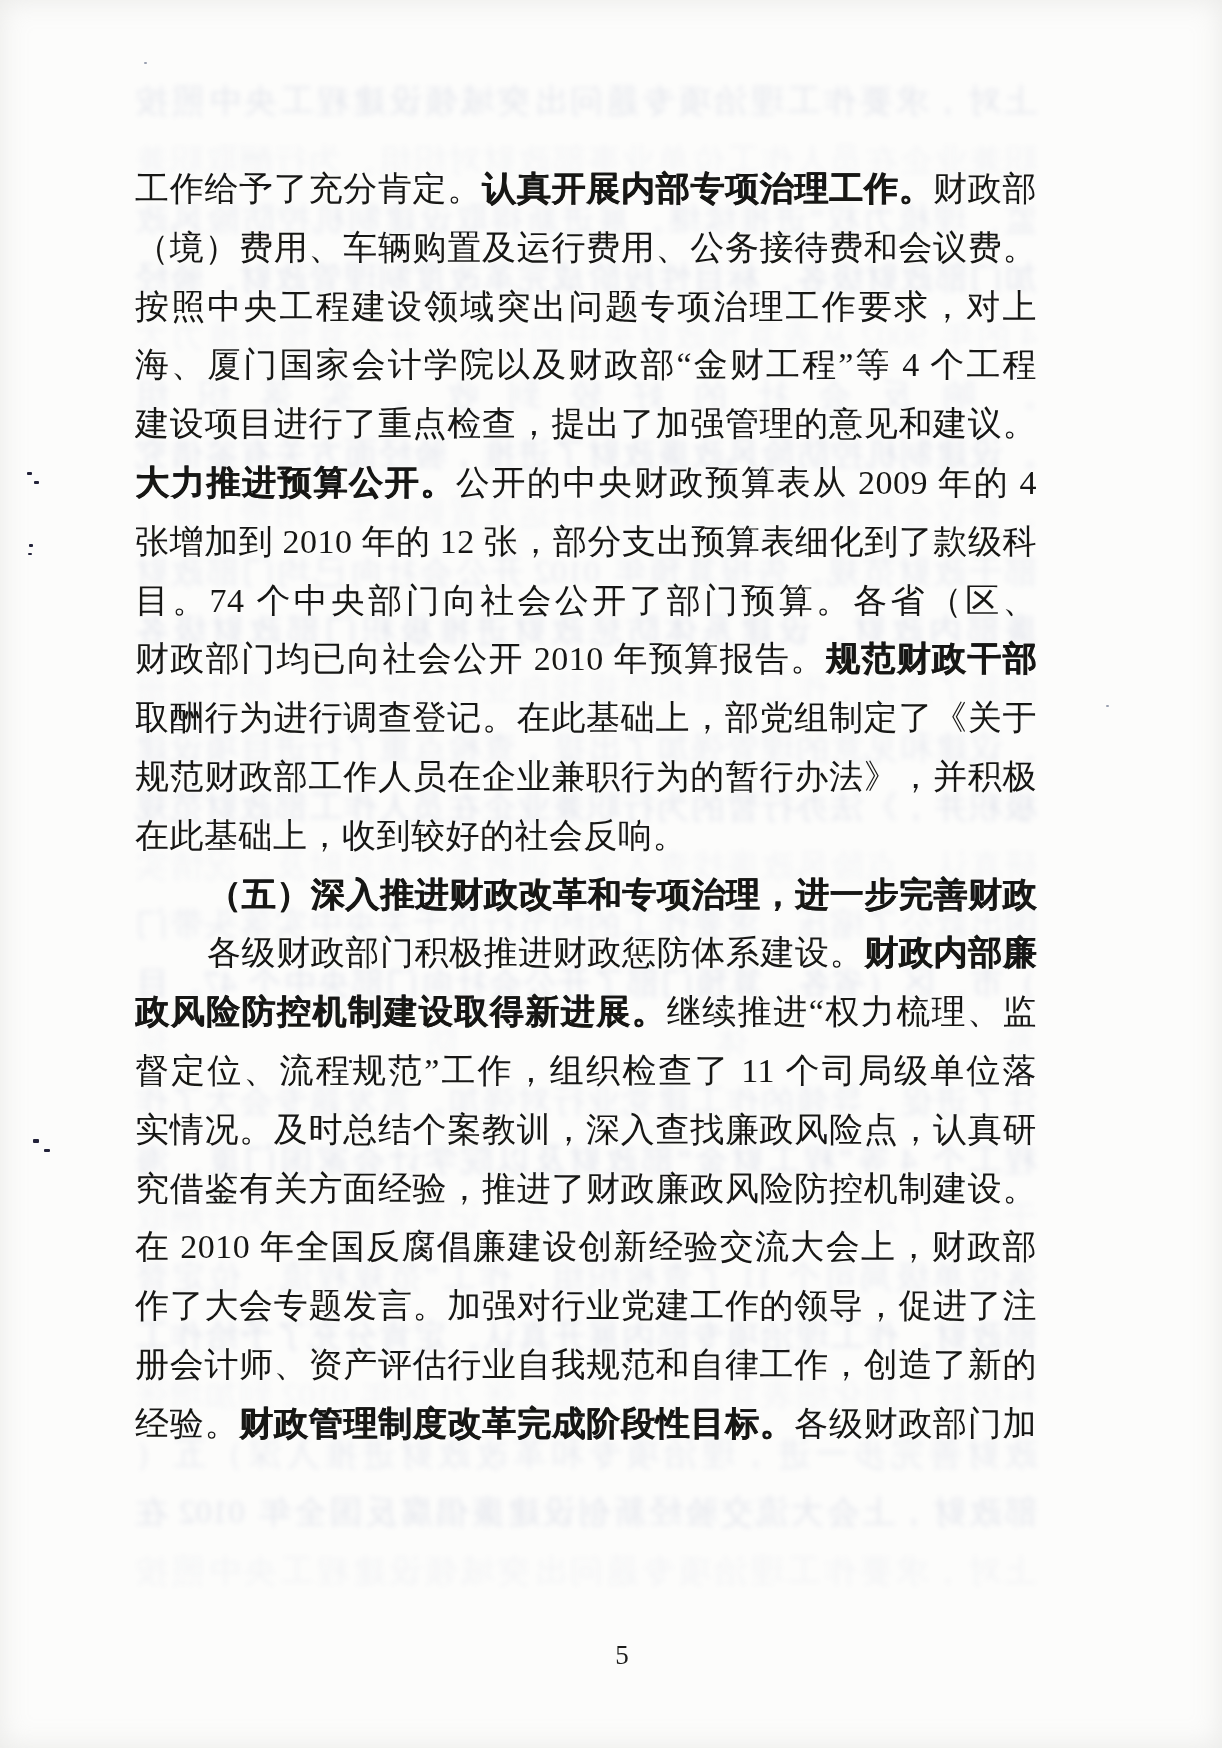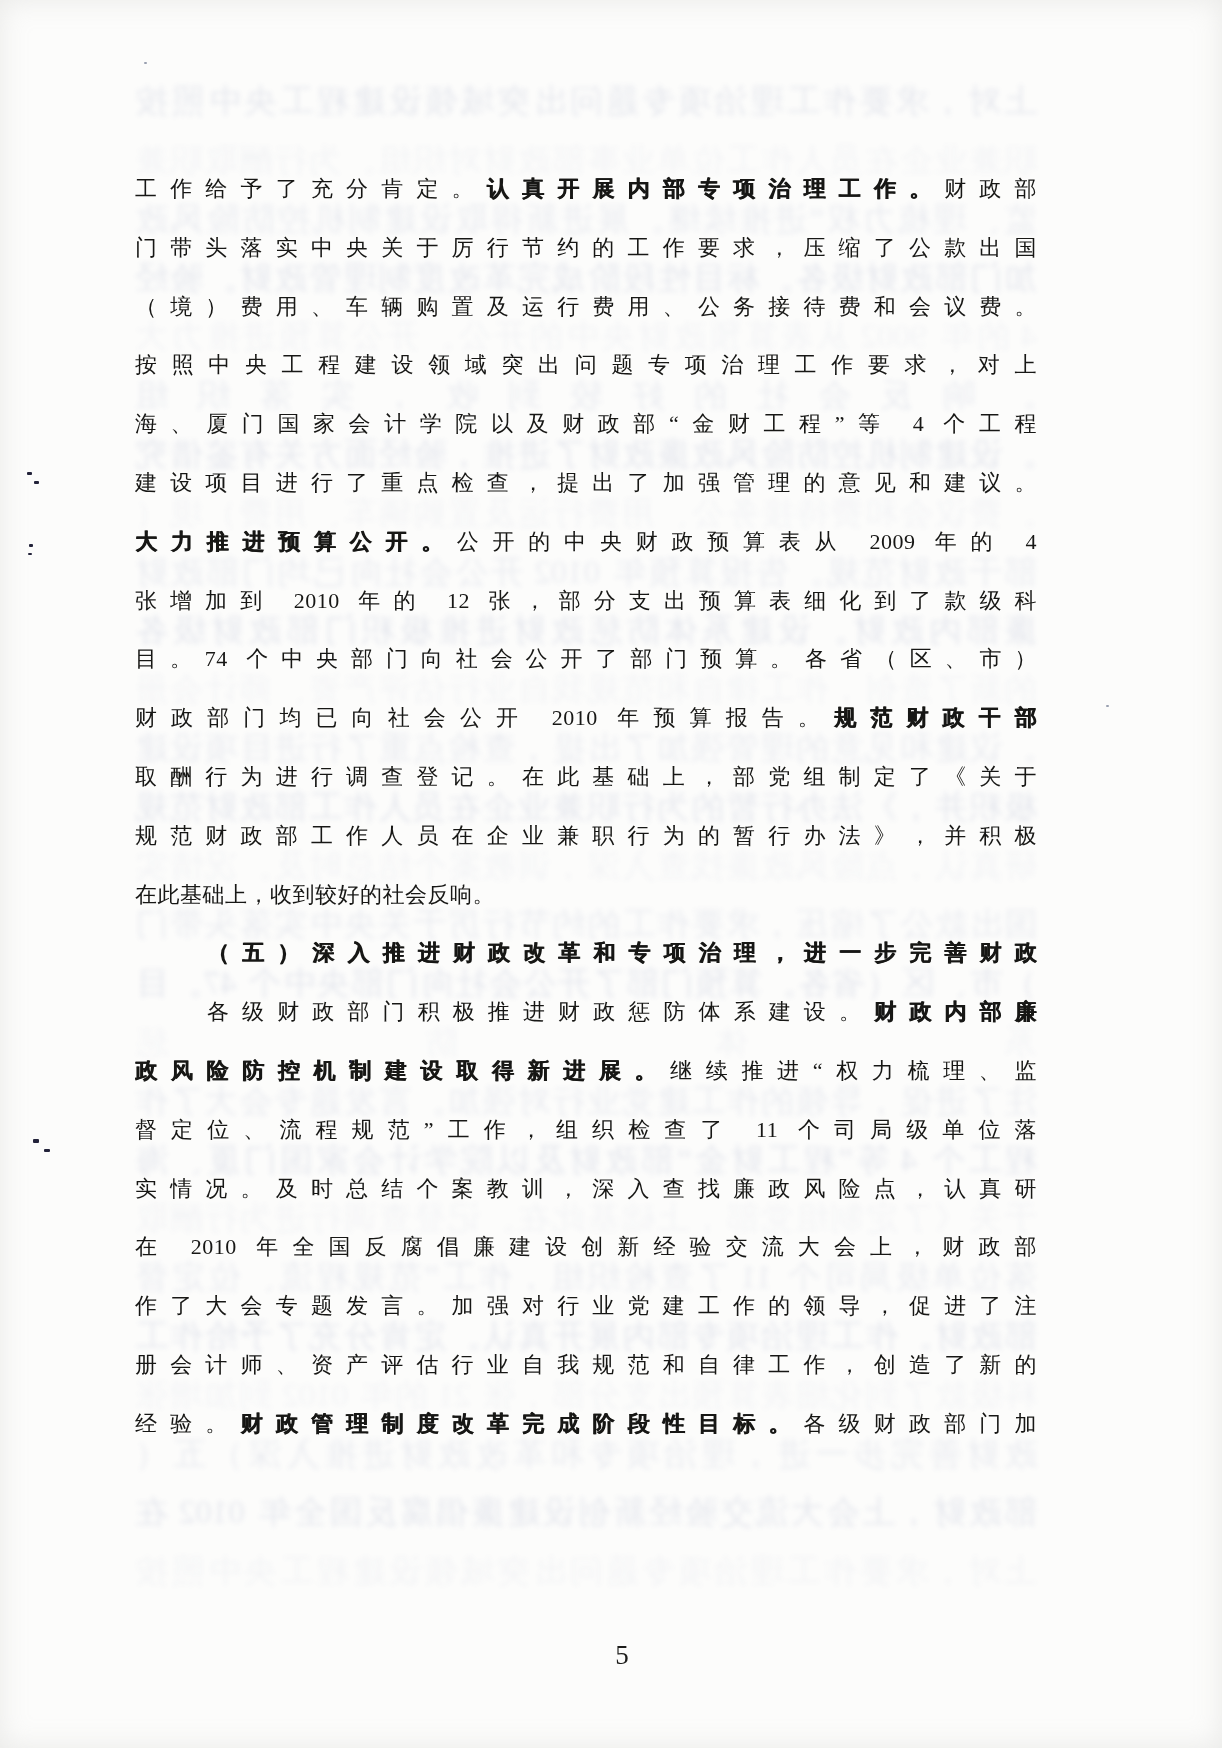--- a/index.html
+++ b/index.html
@@ -11,21 +11,21 @@
     overflow:hidden;
     font-family:"Liberation Serif","DejaVu Serif",serif;
     box-shadow:inset 0 0 28px rgba(180,180,175,.25);
   }
   
   .text-block{
     position:absolute;left:135px;top:160px;width:902px;
   }
   .text-line{
     height:58.8px;line-height:58.8px;
-    font-size:22px;color:#171715;
+    font-size:34px;color:#171715;
     text-align:justify;text-align-last:justify;
     overflow:hidden;
     letter-spacing:.5px;
   }
   .text-line.indent{text-indent:72px;}
   .text-line.endline{text-align-last:left;}
   .seg-bold{
     font-weight:bold;
     text-shadow:.7px 0 0 currentColor;
   }
@@ -79,37 +79,37 @@
       <div class="ghost-line" style="top: 1248.2px; opacity: 0.1;">落位单级局司个 11 了查检织组，作工”范规程流、位定督</div>
       <div class="ghost-line" style="top: 1307px; opacity: 0.13;">部政财。作工理治项专部内展开真认。定肯分充了予给作工</div>
       <div class="ghost-line" style="top: 1365.8px; opacity: 0.05;">科级款了到化细表算预出支分部，张 21 的年 0102 到加增张</div>
       <div class="ghost-line" style="top: 1424.6px; opacity: 0.1;">政财善完步一进，理治项专和革改政财进推入深）五（</div>
       <div class="ghost-line" style="top: 1483.4px; opacity: 0.13;">部政财，上会大流交验经新创设建廉倡腐反国全年 0102 在</div>
       <div class="ghost-line" style="top: 1542.2px; opacity: 0.05;">上对，求要作工理治项专题问出突域领设建程工央中照按</div>
     </div>
 
   <div class="text-block">
       <div class="text-line"><span>工作给予了充分肯定。</span><span class="seg-bold">认真开展内部专项治理工作。</span><span>财政部</span></div>
-      <div class="text-line"><span>门带头落实中央关于厉行节约的工作要求，压缩了公款出国</span></div>
       <div class="text-line"><span>（境）费用、车辆购置及运行费用、公务接待费和会议费。</span></div>
       <div class="text-line"><span>按照中央工程建设领域突出问题专项治理工作要求，对上</span></div>
       <div class="text-line"><span>海、厦门国家会计学院以及财政部“金财工程”等 4 个工程</span></div>
       <div class="text-line"><span>建设项目进行了重点检查，提出了加强管理的意见和建议。</span></div>
       <div class="text-line"><span class="seg-bold">大力推进预算公开。</span><span>公开的中央财政预算表从 2009 年的 4</span></div>
       <div class="text-line"><span>张增加到 2010 年的 12 张，部分支出预算表细化到了款级科</span></div>
       <div class="text-line"><span>目。74 个中央部门向社会公开了部门预算。各省（区、市）</span></div>
       <div class="text-line"><span>财政部门均已向社会公开 2010 年预算报告。</span><span class="seg-bold">规范财政干部</span></div>
       <div class="text-line"><span>取酬行为进行调查登记。在此基础上，部党组制定了《关于</span></div>
       <div class="text-line"><span>规范财政部工作人员在企业兼职行为的暂行办法》，并积极</span></div>
       <div class="text-line endline"><span>在此基础上，收到较好的社会反响。</span></div>
       <div class="text-line indent"><span class="seg-bold">（五）深入推进财政改革和专项治理，进一步完善财政</span></div>
       <div class="text-line indent"><span>各级财政部门积极推进财政惩防体系建设。</span><span class="seg-bold">财政内部廉</span></div>
       <div class="text-line"><span class="seg-bold">政风险防控机制建设取得新进展。</span><span>继续推进“权力梳理、监</span></div>
       <div class="text-line"><span>督定位、流程规范”工作，组织检查了 11 个司局级单位落</span></div>
       <div class="text-line"><span>实情况。及时总结个案教训，深入查找廉政风险点，认真研</span></div>
+      <div class="text-line"><span>究借鉴有关方面经验，推进了财政廉政风险防控机制建设。</span></div>
       <div class="text-line"><span>在 2010 年全国反腐倡廉建设创新经验交流大会上，财政部</span></div>
       <div class="text-line"><span>作了大会专题发言。加强对行业党建工作的领导，促进了注</span></div>
       <div class="text-line"><span>册会计师、资产评估行业自我规范和自律工作，创造了新的</span></div>
       <div class="text-line"><span>经验。</span><span class="seg-bold">财政管理制度改革完成阶段性目标。</span><span>各级财政部门加</span></div>
     </div>
 
   <div class="page-number">5</div>
 
   <div class="speck" style="left:27px;top:472px;width:5px;height:3px;"></div>
   <div class="speck" style="left:34px;top:481px;width:5px;height:3px;"></div>

